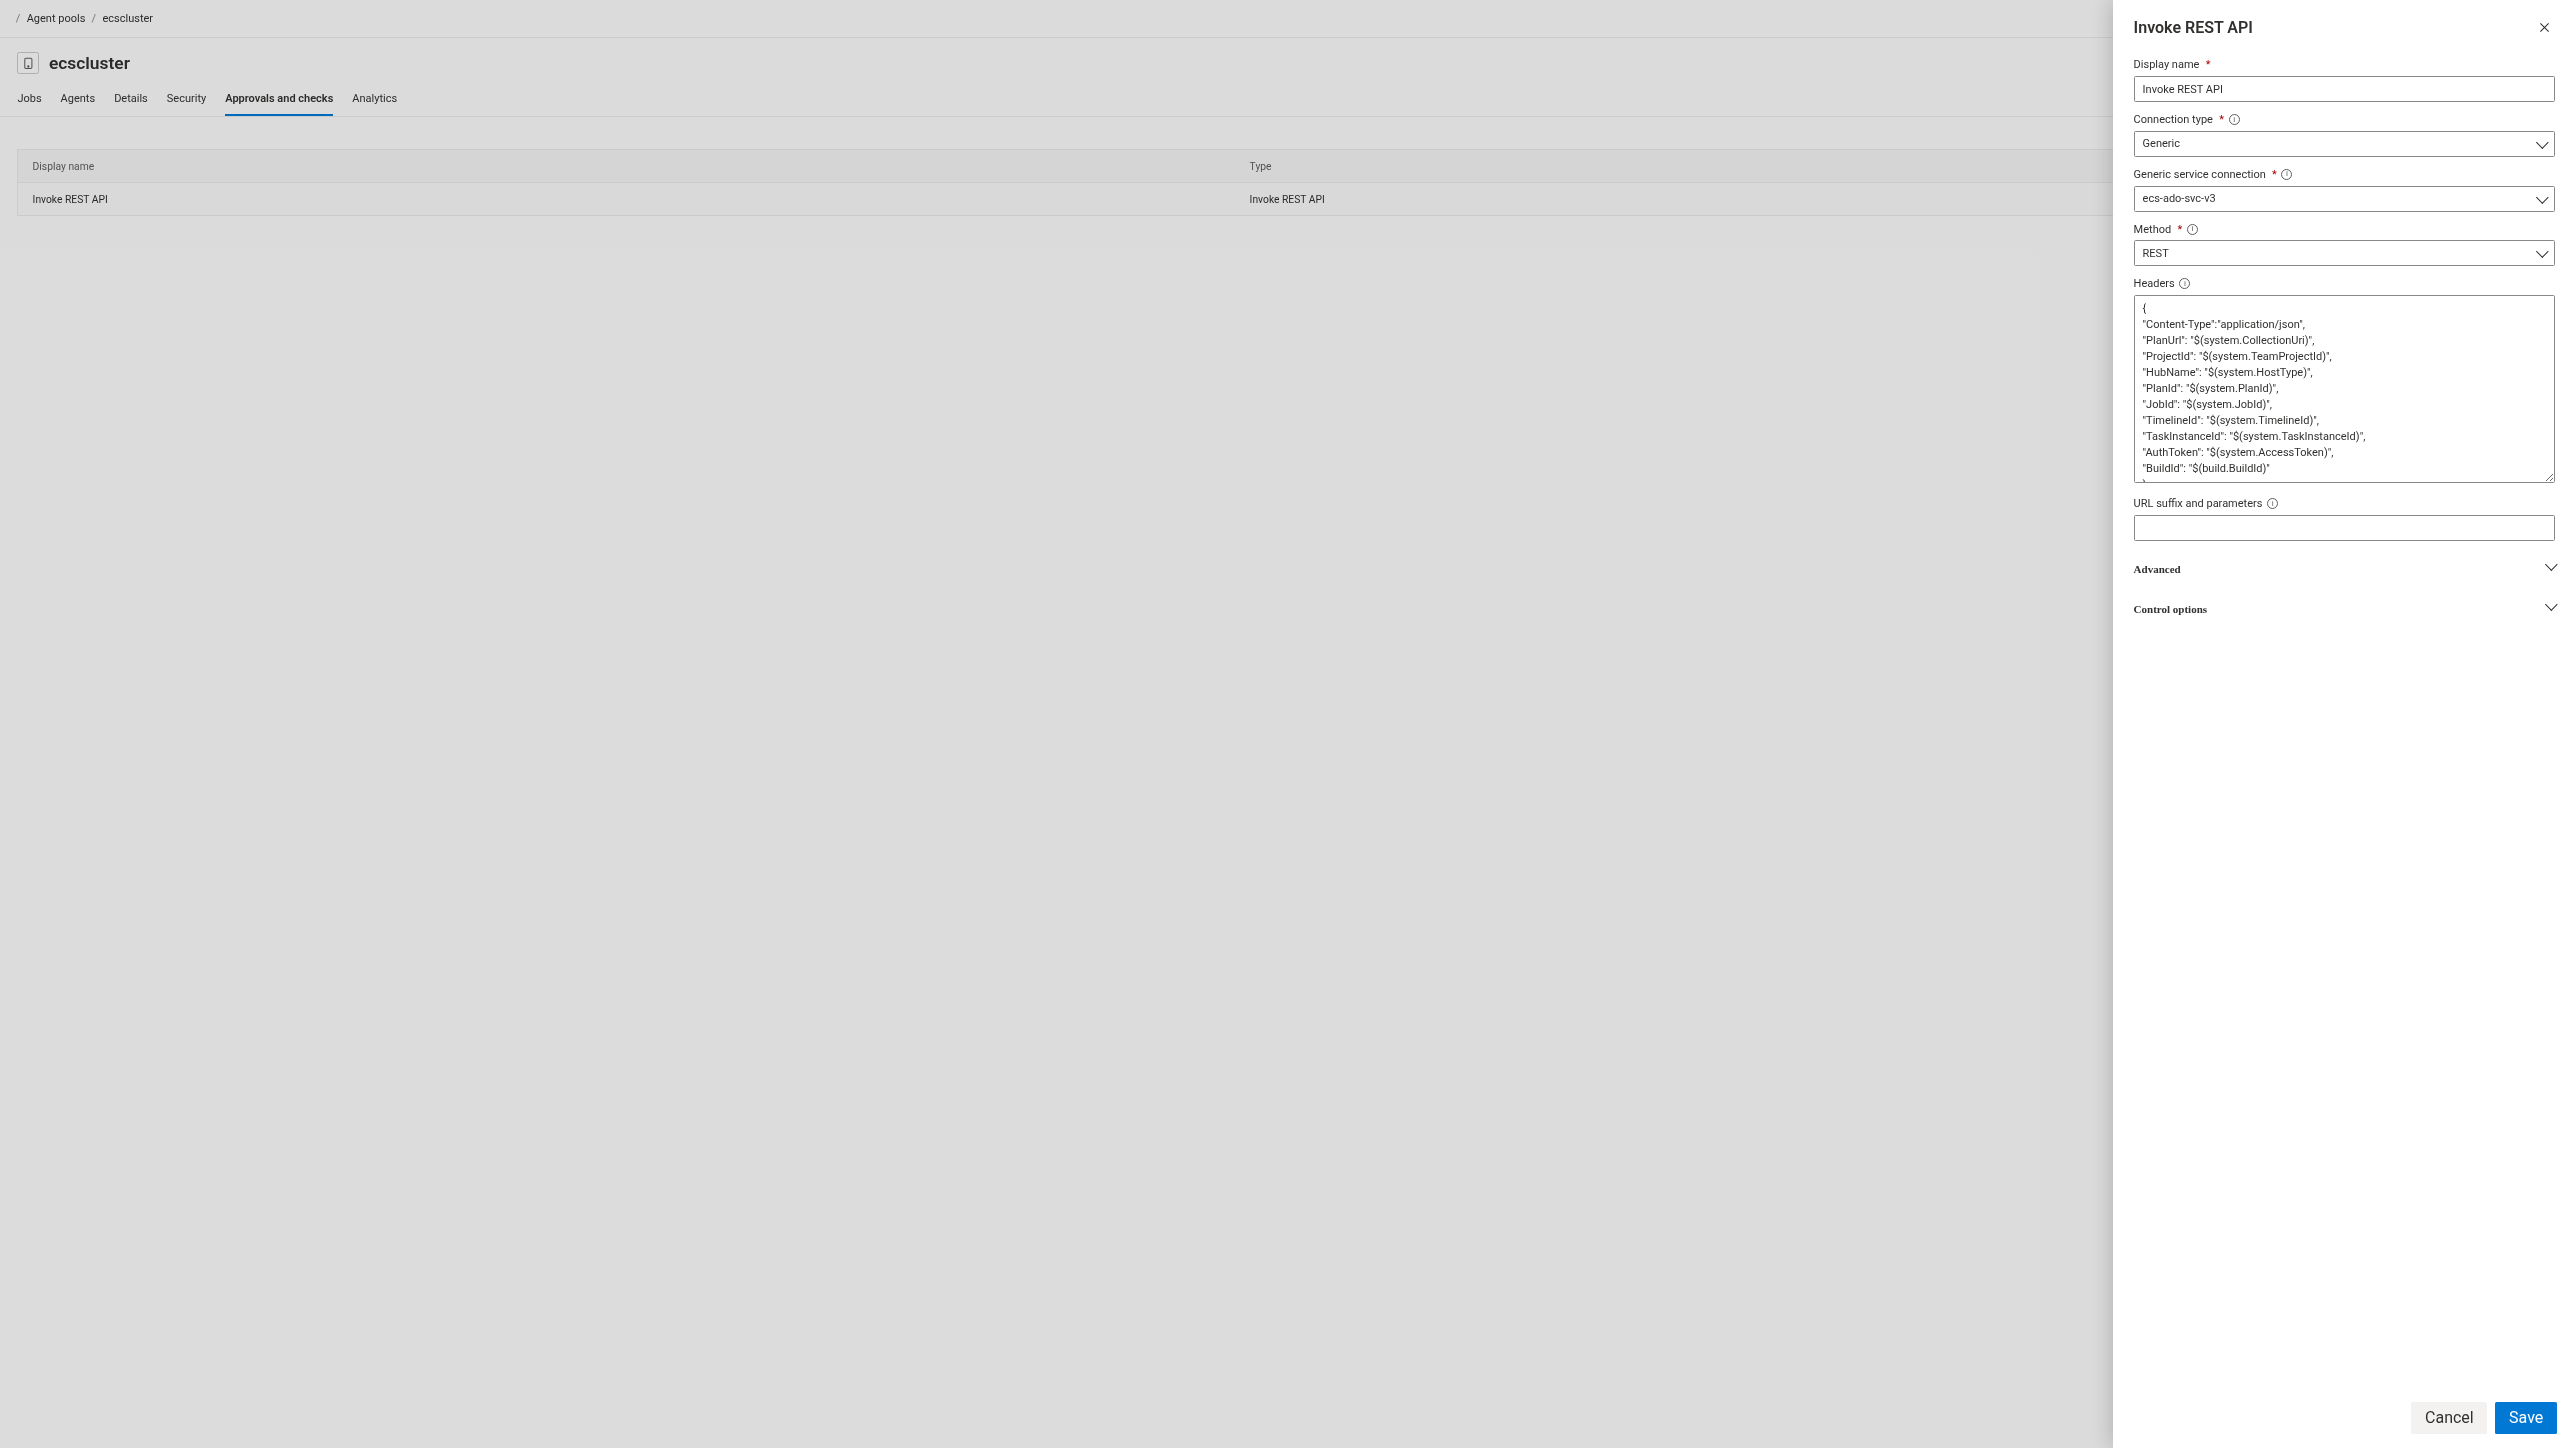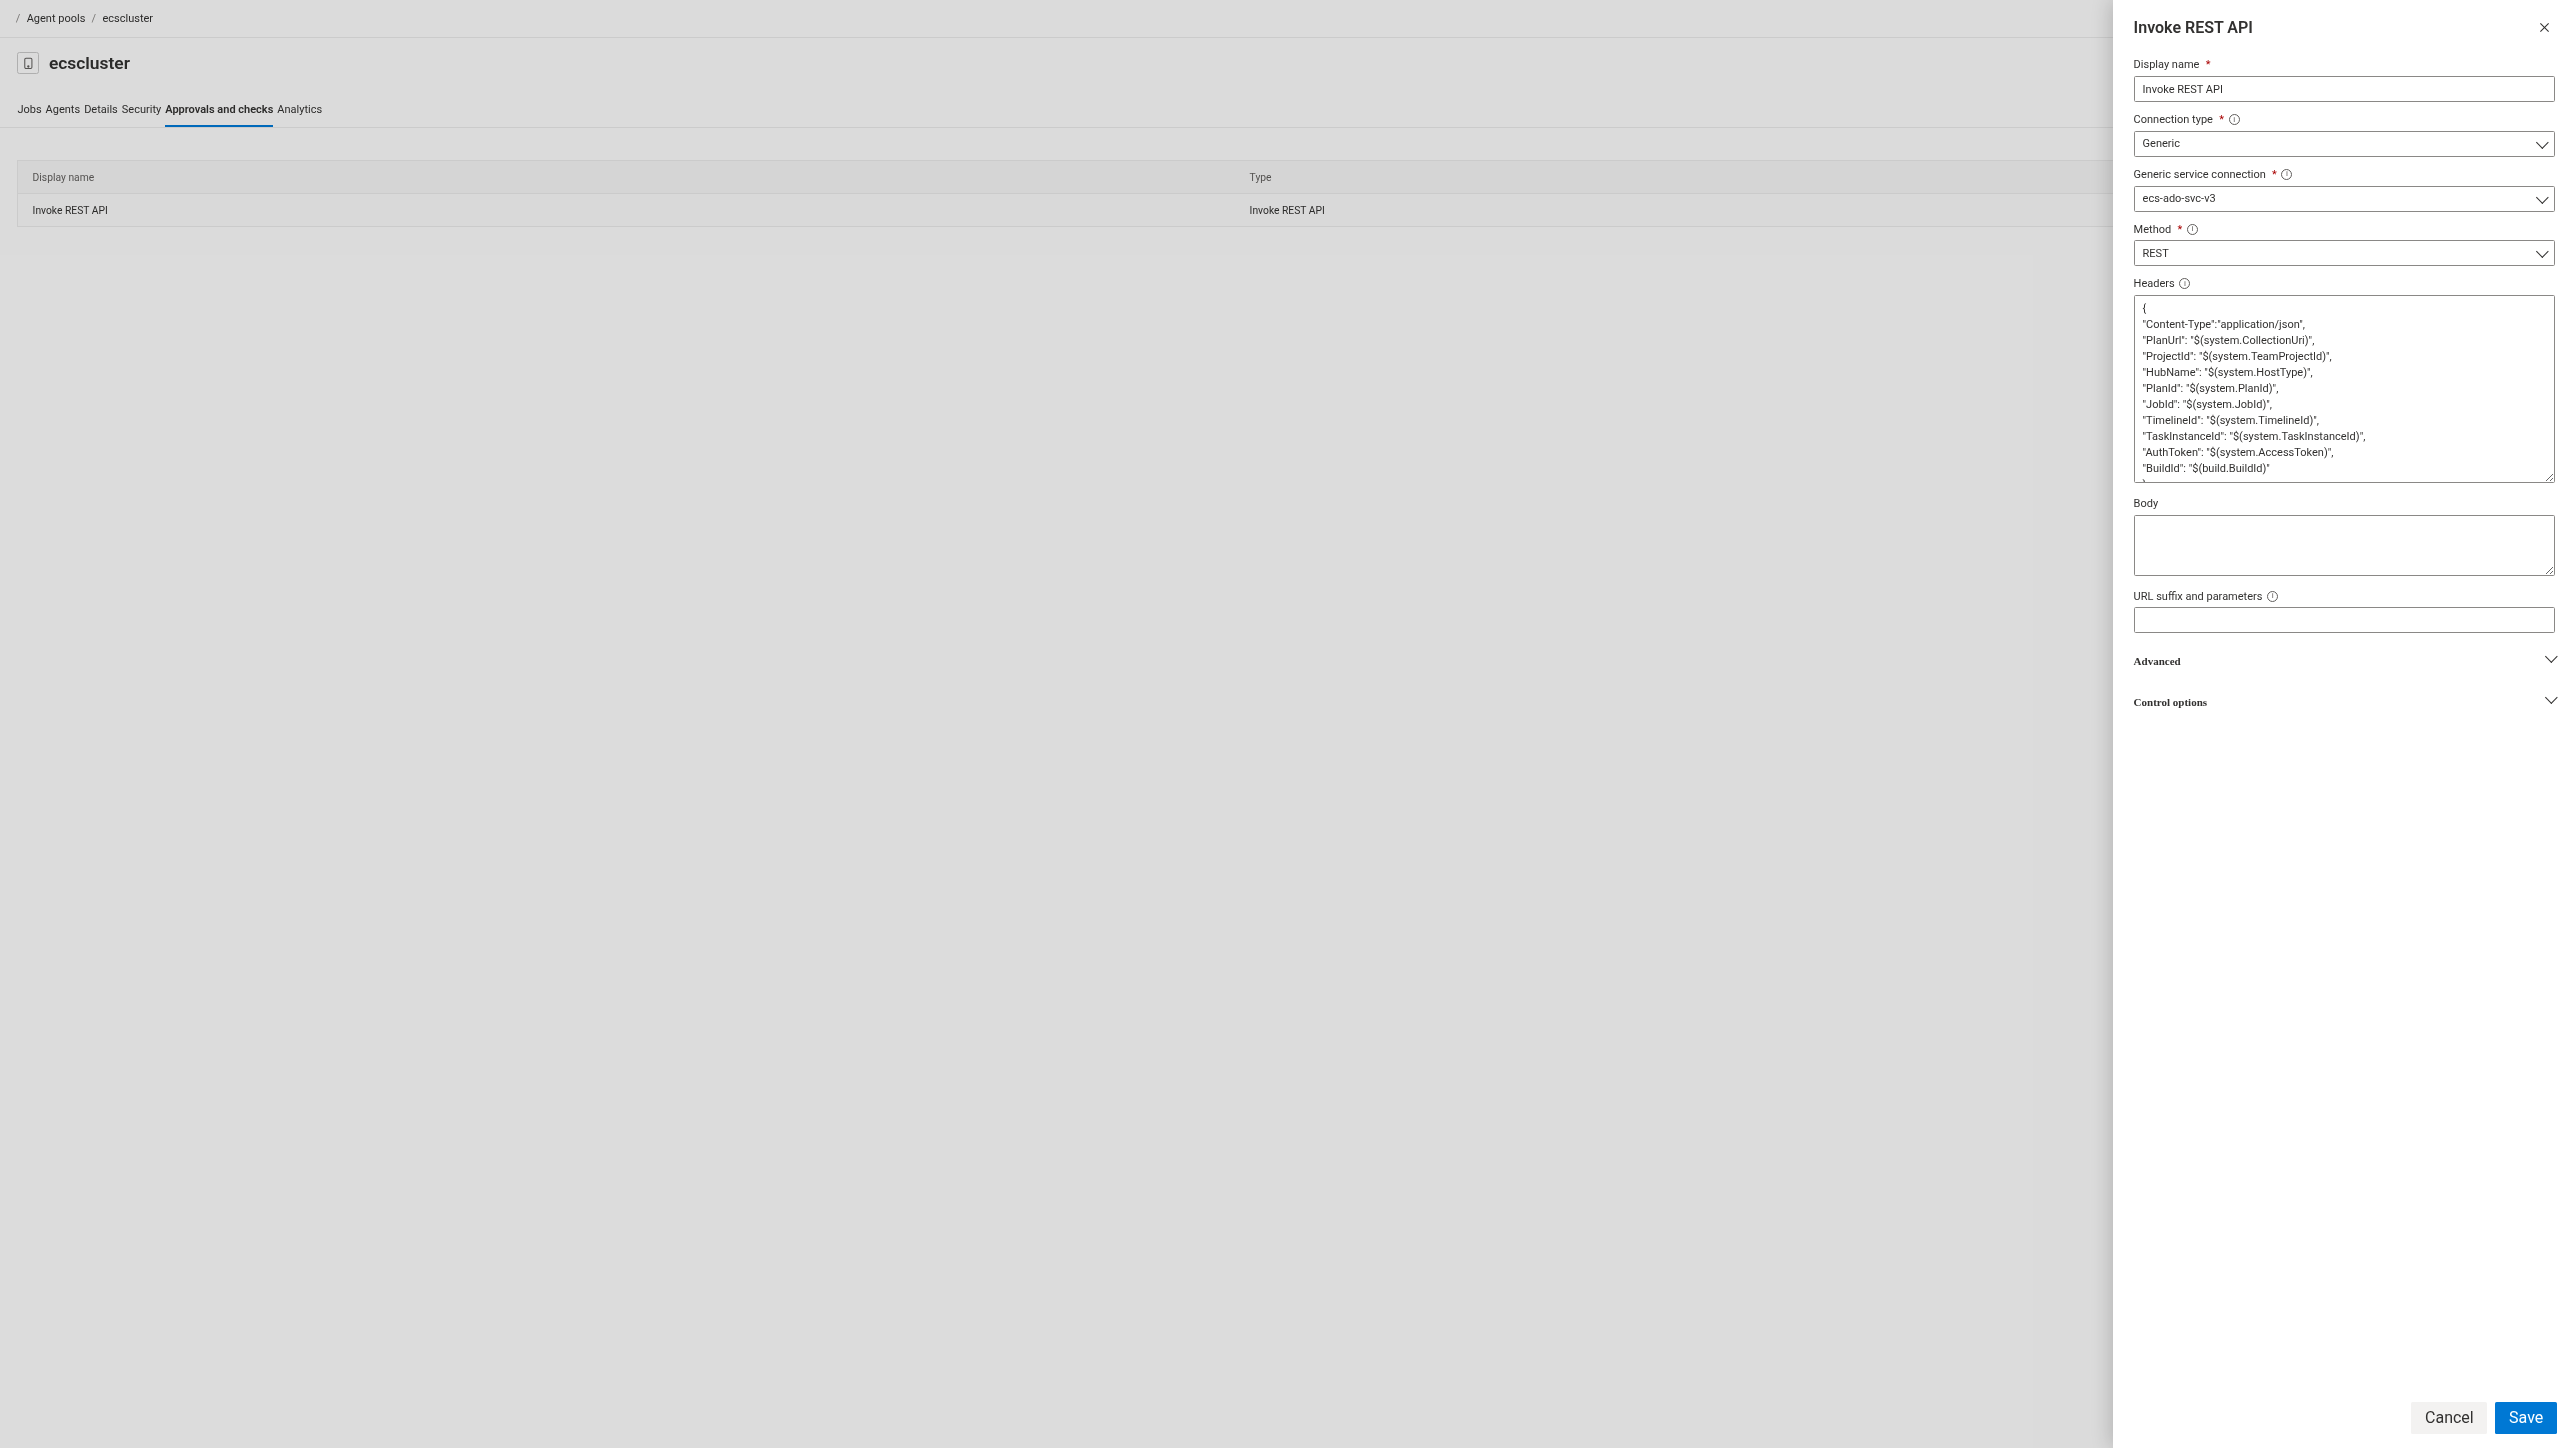--- a/index.html
+++ b/index.html
@@ -59,24 +59,24 @@
     font-size: 12.7px;
   }
   .page-title {
     font-size: 17.4px;
     font-weight: 600;
   }
 
   
   .tabs {
     display: flex;
-    gap: 4px;
+    gap: 19px;
     padding: 0 17.4px;
     border-bottom: 0.8px solid #e7e7e7;
-    margin-top: 16px;
+    margin-top: 5px;
   }
   .tab {
     padding: 8px 0 9.5px 0;
     font-size: 11px;
     color: #323130;
     cursor: pointer;
     border-bottom: 2.4px solid transparent;
   }
   .tab.active {
     font-weight: 600;
@@ -354,26 +354,20 @@
 "HubName": "$(system.HostType)",
 "PlanId": "$(system.PlanId)",
 "JobId": "$(system.JobId)",
 "TimelineId": "$(system.TimelineId)",
 "TaskInstanceId": "$(system.TaskInstanceId)",
 "AuthToken": "$(system.AccessToken)",
 "BuildId": "$(build.BuildId)"
 }</textarea>
     </div>
 
-    <div class="field">
-      <div class="field-label">
-        <span>Body</span>
-      </div>
-      <textarea class="textarea-input" rows="3" style=""></textarea>
-    </div>
 
     <div class="field">
       <div class="field-label">
         <span>URL suffix and parameters</span>
         <span class="info-icon">i</span>
       </div>
       <input class="text-input" type="text" value="" style="">
     </div>
 
     <div class="section-expander">

